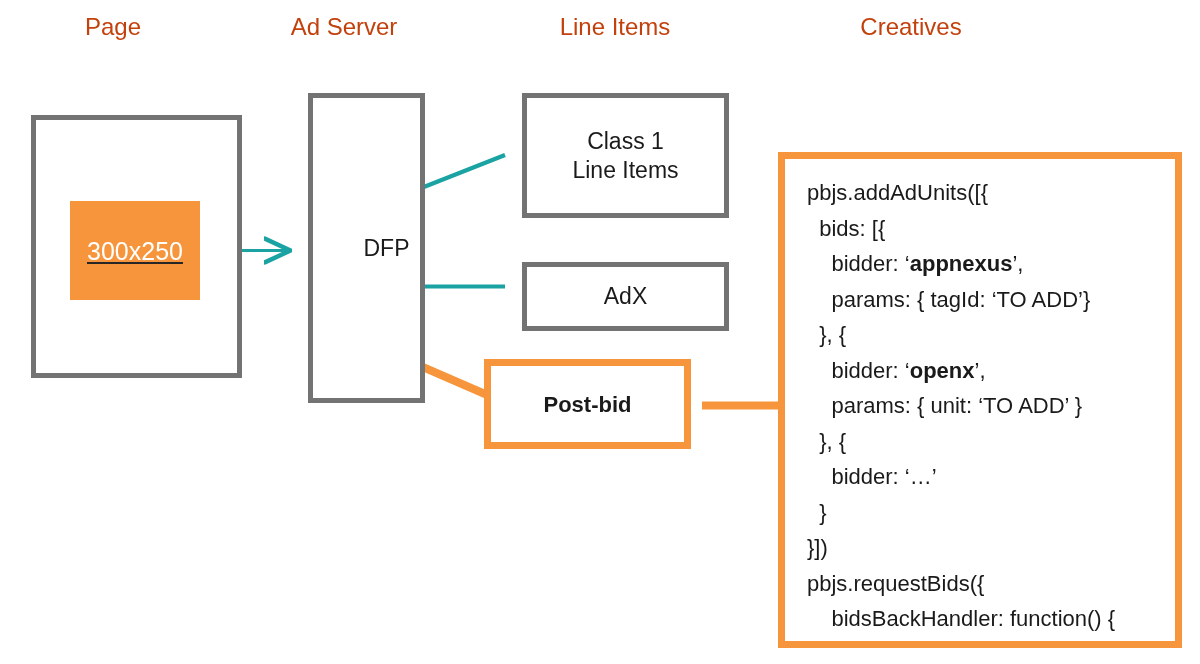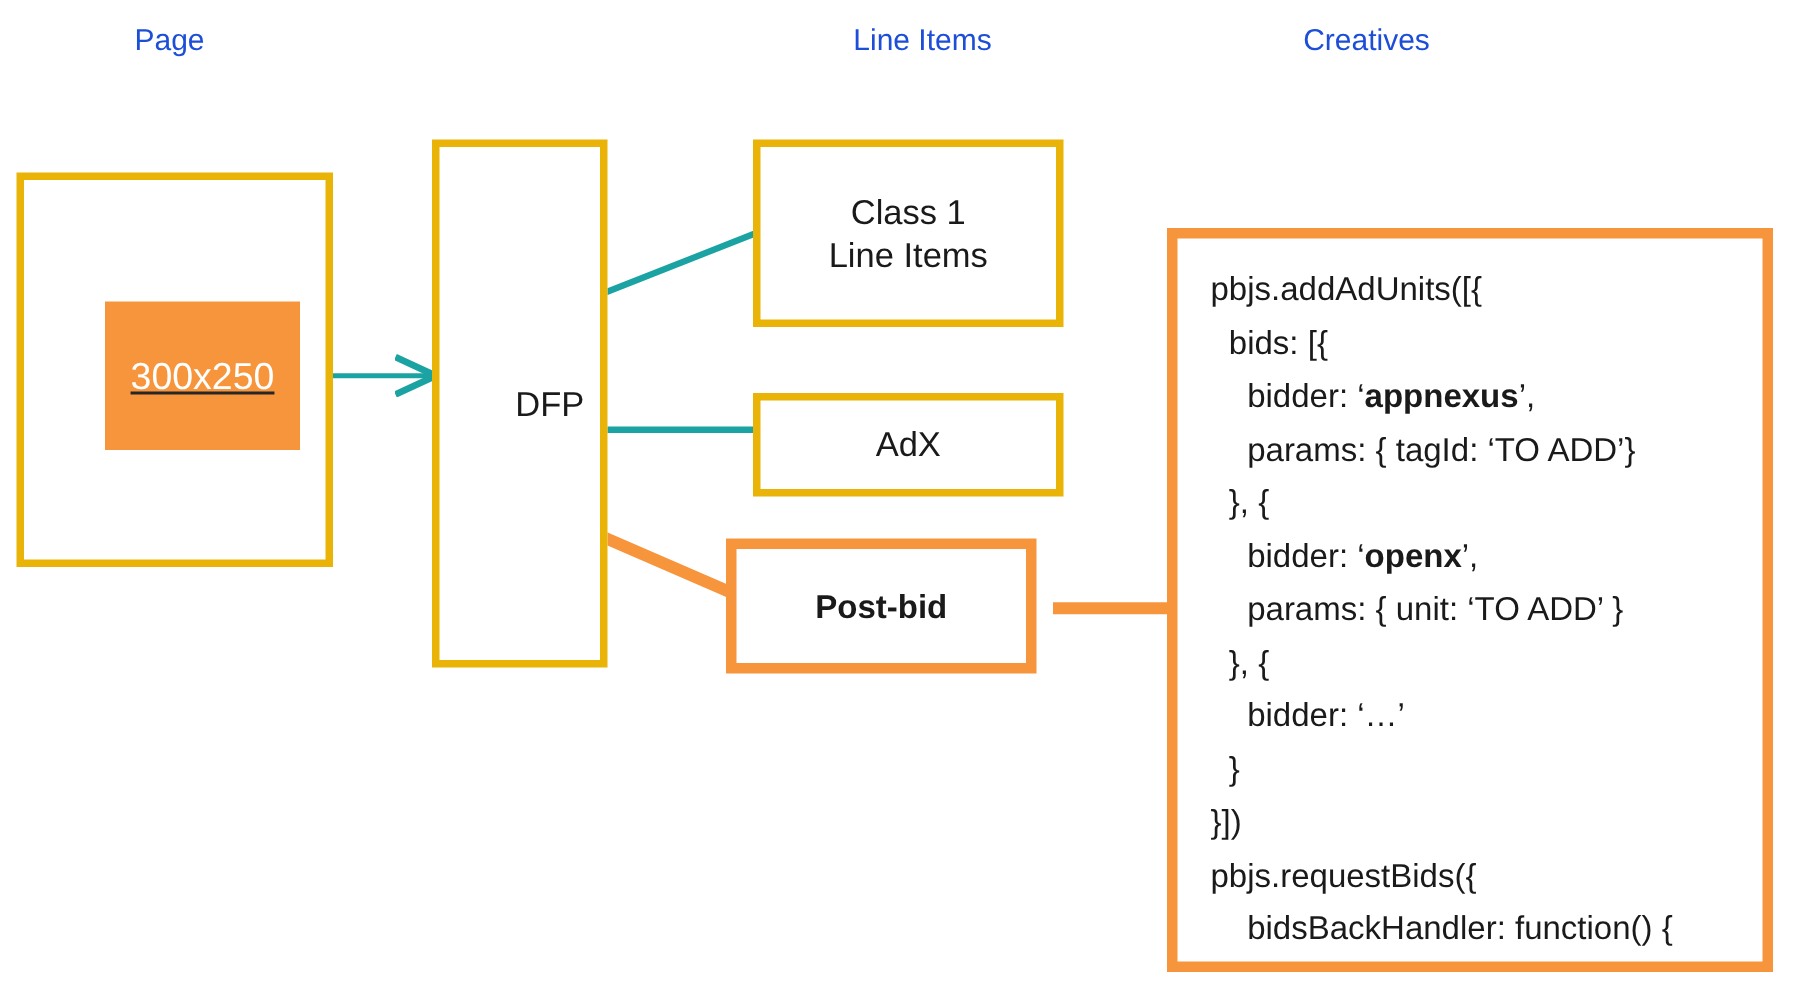--- a/index.html
+++ b/index.html
@@ -16,38 +16,39 @@
     color: #262626;
   }
   #stage {
     position: absolute;
     left: 0; top: 0;
     width: 1200px;
     height: 664px;
   }
   .col-header {
     position: absolute;
-    font-size: 20px;
+    font-size: 24px;
     line-height: 34px;
-    color: #1d4ed8;
+    color: #c2410c;
     text-align: center;
     white-space: nowrap;
     transform: translateX(-50%);
   }
   .box {
     position: absolute;
     box-sizing: border-box;
     background: #ffffff;
     display: flex;
     align-items: center;
     justify-content: center;
     text-align: center;
   }
   .box-teal {
-    border: 5px solid #eab308;
+    border: 5px solid #737373;
+    margin-left: 20px;
   }
   .box-orange {
     border: 7px solid #F7953C;
   }
   .box-label {
     font-size: 23px;
     line-height: 29px;
     color: #1a1a1a;
   }
   .box-label.bold { font-weight: bold; font-size: 22px; }
@@ -93,20 +94,21 @@
   }
   .code-line { white-space: pre; }
   .code-line b { font-weight: bold; }
 </style>
 </head>
 <body>
 
 <div id="stage">
 
   <div class="col-header" style="left:113px; top:10px;">Page</div>
+  <div class="col-header" style="left:344px; top:10px;">Ad Server</div>
   <div class="col-header" style="left:615px; top:10px;">Line Items</div>
   <div class="col-header" style="left:911px; top:10px;">Creatives</div>
 
   <svg id="svg-links" viewBox="0 0 1200 664" width="1200" height="664">
     <defs>
       <marker id="arrow-teal" markerWidth="9" markerHeight="9" refX="7" refY="4.5" orient="auto" markerUnits="strokeWidth">
         <path d="M0,0.6 L8.4,4.5 L0,8.4" fill="none" stroke="#1BA3A3" stroke-width="1.4"></path>
       </marker>
     </defs>
 
@@ -120,21 +122,21 @@
 
     <line x1="702" y1="405.5" x2="783" y2="405.5" stroke="#F7953C" stroke-width="8"></line>
   </svg>
 
   <div class="box box-teal" style="left:11px; top:115px; width:211px; height:263px;"></div>
 
   <div class="adslot" style="left:70px; top:201px; width:130px; height:99px;">
     <span class="adslot-label">300x250</span>
   </div>
 
-  <div class="box box-teal" style="left:288px; top:93px; width:117px; height:352px;padding-left:40px;">
+  <div class="box box-teal" style="left:288px; top:93px; width:117px; height:310px;padding-left:40px;">
     <span class="box-label">DFP</span>
   </div>
 
   <div class="box box-teal" style="left:502px; top:93px; width:207px; height:125px; flex-direction:column;">
     <span class="box-label">Class 1</span>
     <span class="box-label">Line Items</span>
   </div>
 
   <div class="box box-teal" style="left:502px; top:262px; width:207px; height:69px;">
     <span class="box-label">AdX</span>

